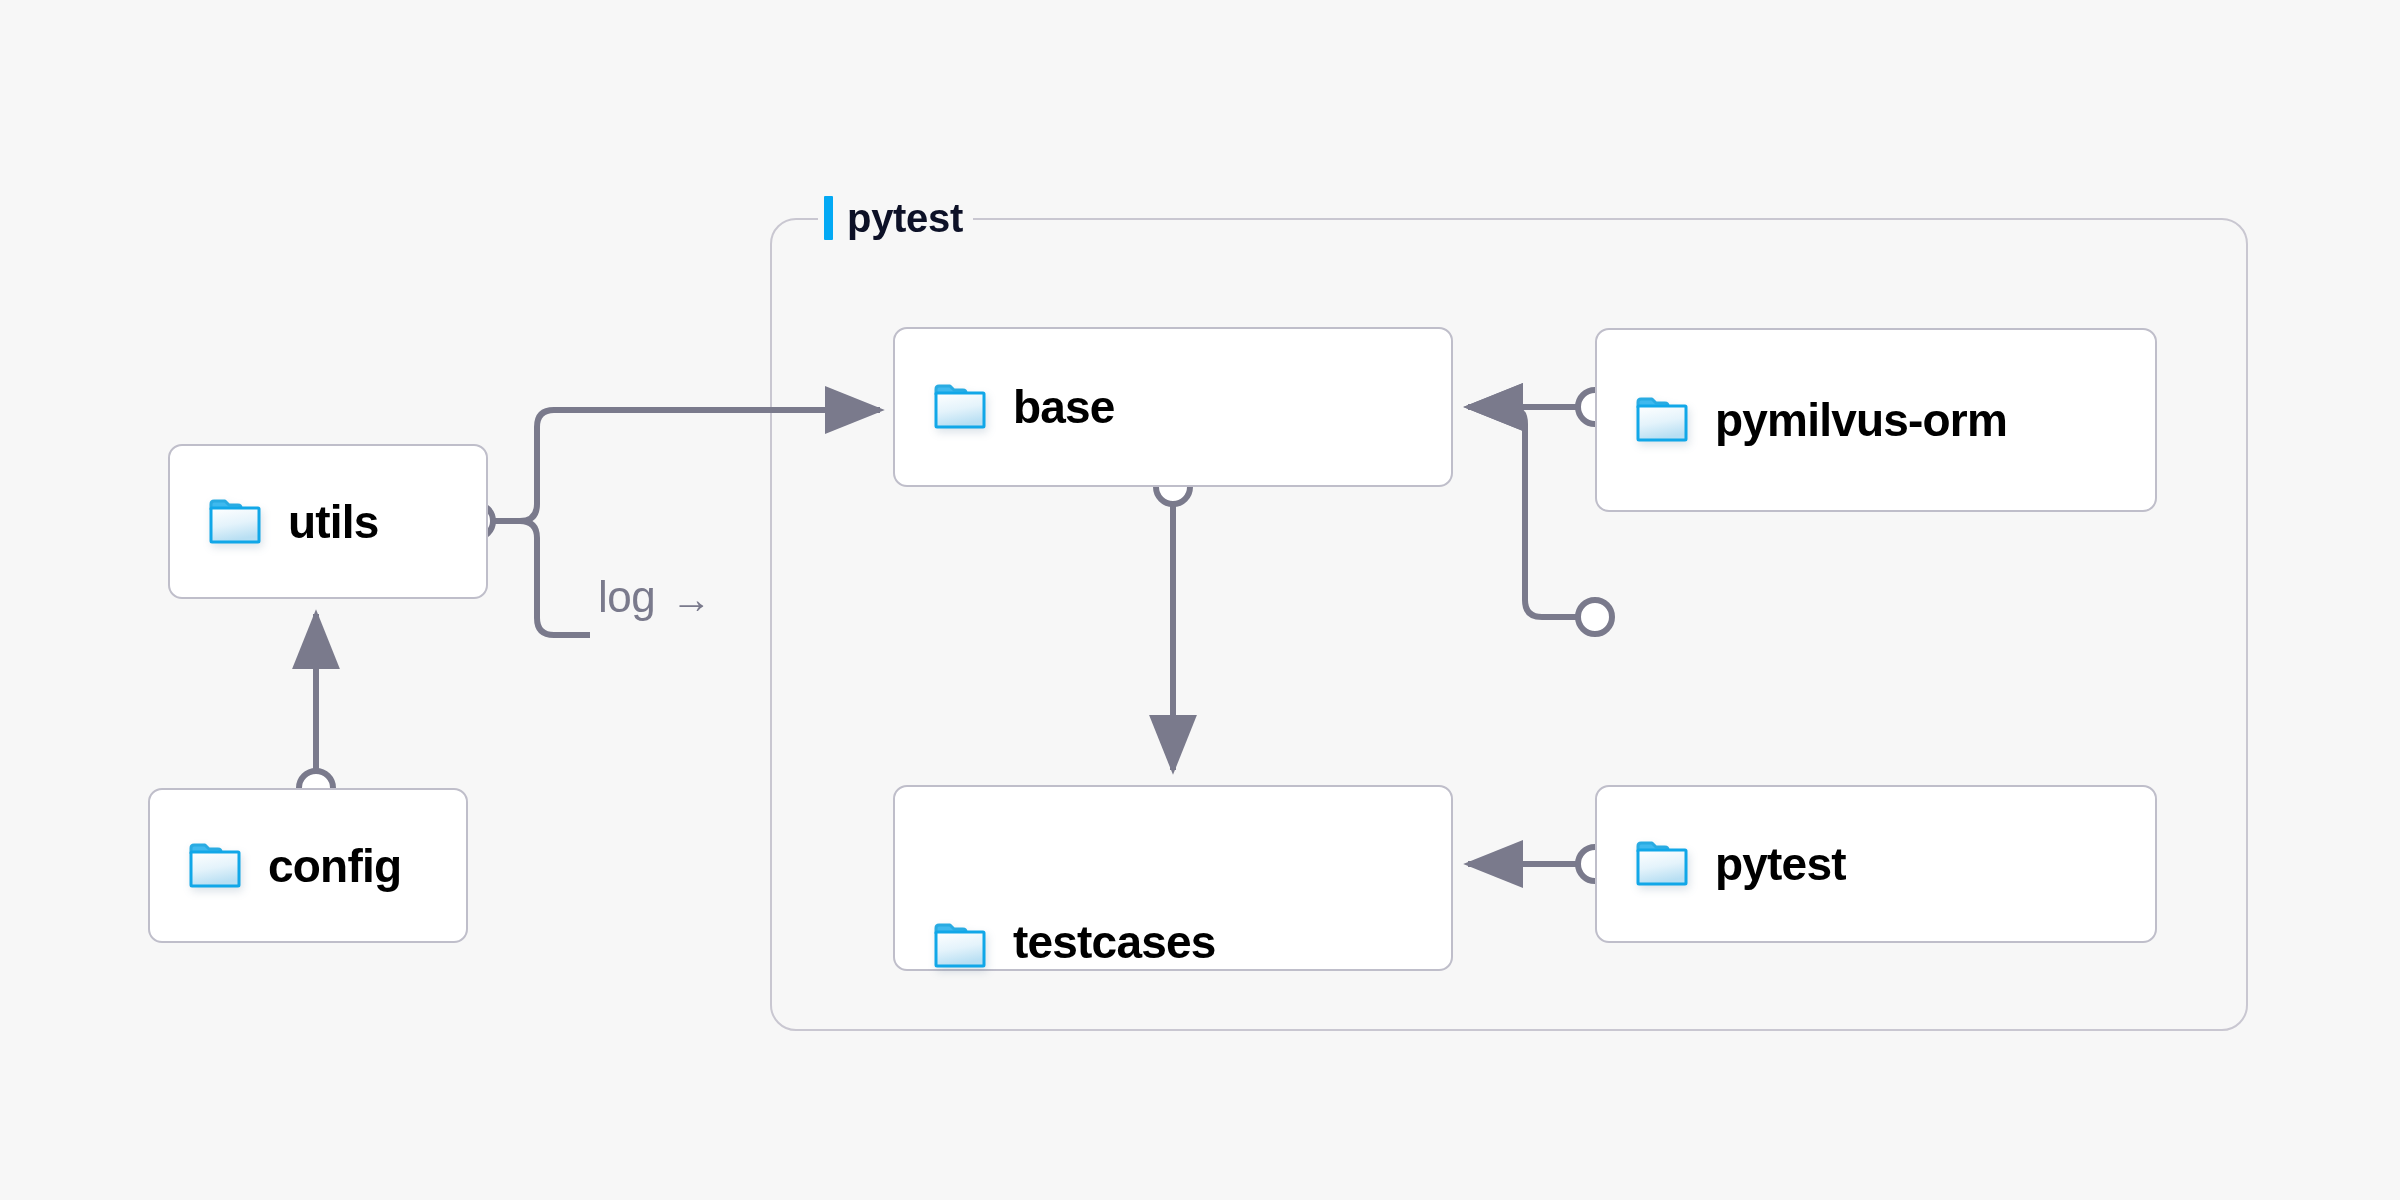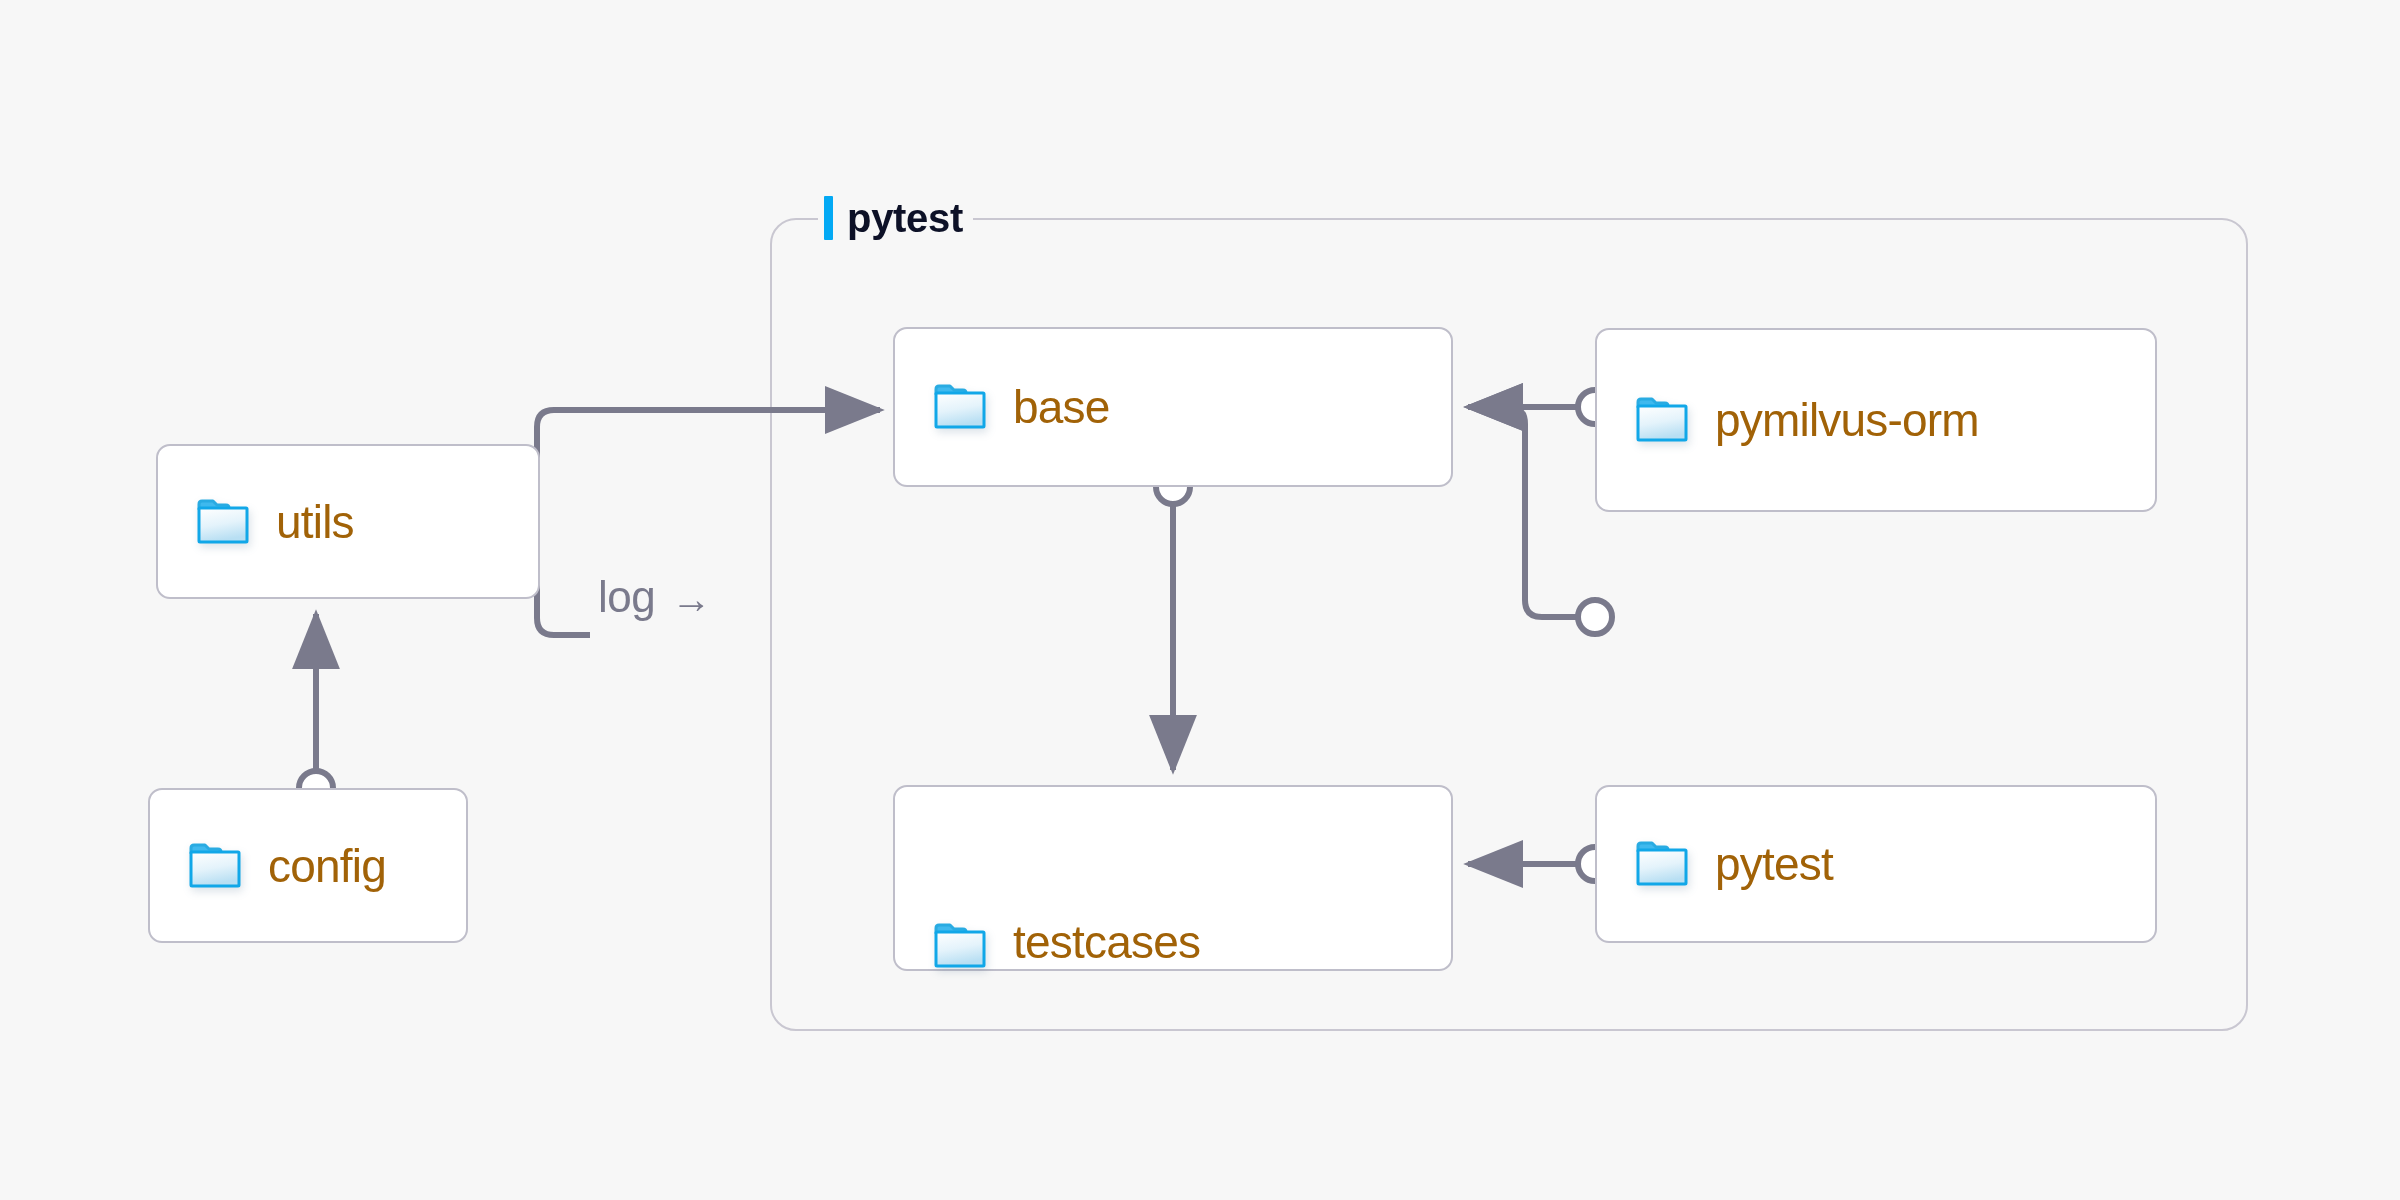--- a/index.html
+++ b/index.html
@@ -71,22 +71,22 @@
     border-radius: 14px;
     display: flex;
     align-items: center;
     padding-left: 38px;
     gap: 26px;
     z-index: 2;
   }
 
   .node-label {
     font-size: 46px;
-    color: #a16207;
-    font-weight: 400;
+    color: #000000;
+    font-weight: 700;
     letter-spacing: -0.8px;
     white-space: nowrap;
   }
 
   
   .folder-icon {
     width: 54px;
     height: 46px;
     flex: 0 0 auto;
     filter: drop-shadow(2px 4px 4px rgba(40,80,120,0.16));
@@ -185,21 +185,21 @@
     <circle cx="1595" cy="407" r="17" fill="#FFFFFF" stroke="#7A7A8C" stroke-width="6"></circle>
     <circle cx="1595" cy="617" r="17" fill="#FFFFFF" stroke="#7A7A8C" stroke-width="6"></circle>
     <circle cx="1595" cy="864" r="17" fill="#FFFFFF" stroke="#7A7A8C" stroke-width="6"></circle>
   </svg>
 
   <div class="edge-label" id="log-label" style="left: 598px; top: 575px;">
     <span class="edge-label-text">log</span>
     <span class="edge-label-arrow">→</span>
   </div>
 
-  <div class="node" id="node-utils" style="left: 156px; top: 444px; width: 384px; height: 155px; border-color: rgb(191, 190, 202); background: rgb(255, 255, 255);">
+  <div class="node" id="node-utils" style="left: 168px; top: 444px; width: 320px; height: 155px; border-color: rgb(191, 190, 202); background: rgb(255, 255, 255);">
     <span class="folder-icon">
       <svg viewBox="0 0 54 46" width="54" height="46">
         <path d="M3 10 L3 5 Q3 2 6 2 L17 2 L21 6 L30 6 Q33 6 33 9 L33 12 Z" fill="#3FB9EE" stroke="#29ABE2" stroke-width="3" stroke-linejoin="round"></path>
         <rect x="3" y="9" width="48" height="34" rx="1" fill="url(#folderGrad)" stroke="#11A7E8" stroke-width="3"></rect>
       </svg>
     </span>
     <span class="node-label">utils</span>
   </div>
 
   <div class="node" id="node-config" style="left: 148px; top: 788px; width: 320px; height: 155px; border-color: rgb(191, 190, 202); background: rgb(255, 255, 255);">

